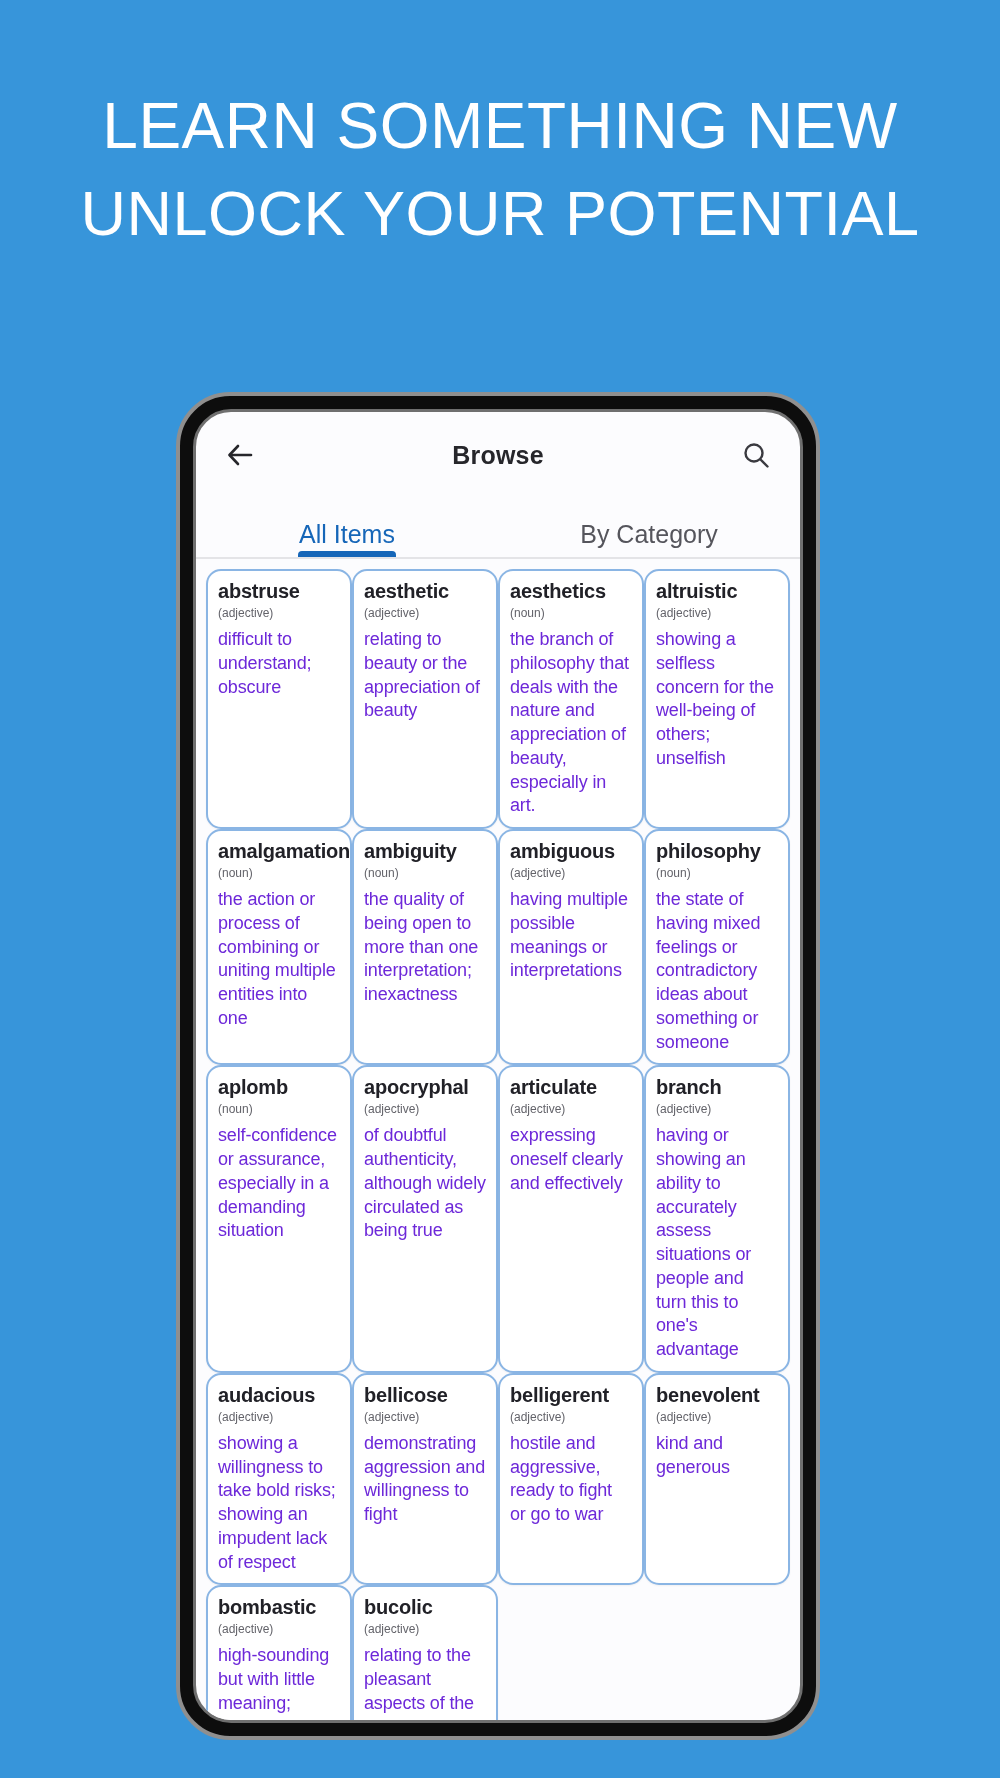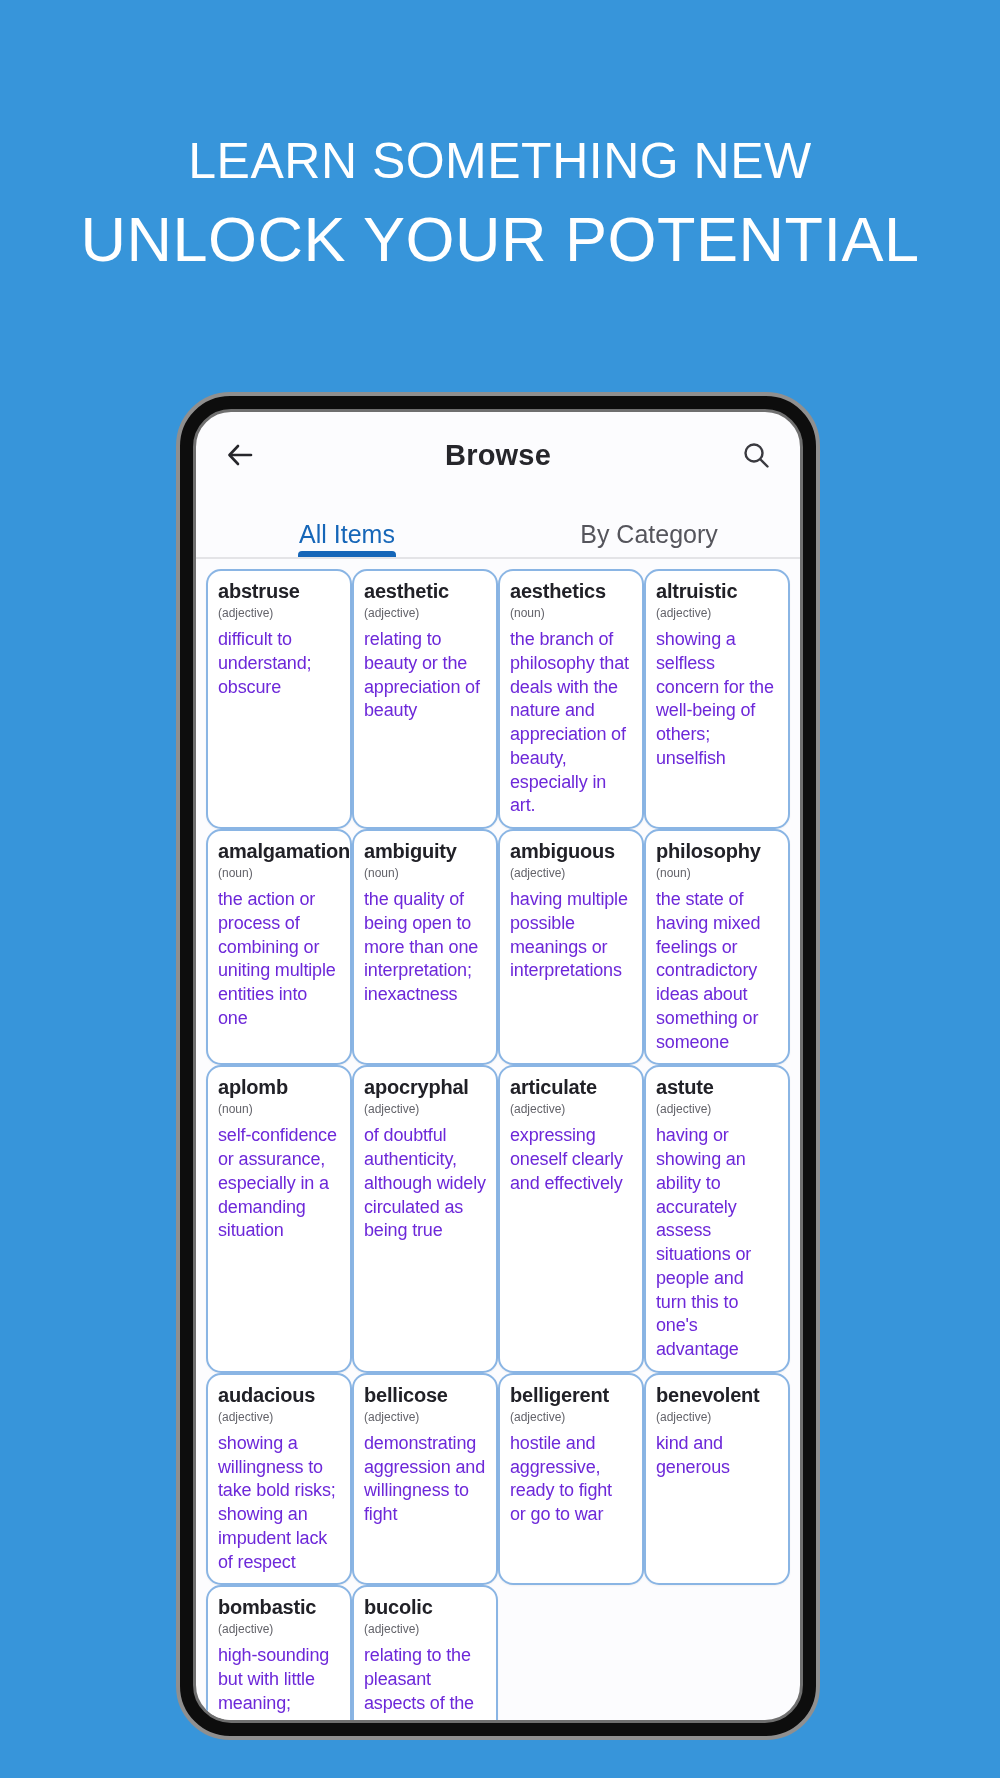--- a/index.html
+++ b/index.html
@@ -3,40 +3,40 @@
 <meta charset="utf-8">
 <style>
   html,body{margin:0;padding:0;}
   body{
     width:1000px;height:1778px;position:relative;overflow:hidden;
     background:var(--background,#3795da);
     font-family:"Liberation Sans","DejaVu Sans",sans-serif;
   }
   
   .promo{position:absolute;top:88px;left:0;width:1000px;text-align:center;color:#ffffff;}
-  .promo-line1{font-size:50px;font-weight:400;letter-spacing:.5px;line-height:1.2;margin-top:43px;}
+  .promo-line1{font-size:64px;font-weight:400;letter-spacing:.5px;line-height:1.2;}
   .promo-line2{font-size:63px;font-weight:400;letter-spacing:.5px;line-height:1.15;margin-top:12px;}
   
   .phone{
     position:absolute;left:176px;top:392px;width:644px;height:1348px;
     box-sizing:border-box;background:#0d0d0d;border:4px solid #8f8f8f;
     border-radius:54px;padding:13px;
   }
   .screen{
     width:100%;height:100%;box-sizing:border-box;border:3px solid #6f6f6f;
     background:#fcfcfe;border-radius:38px;overflow:hidden;
     display:flex;flex-direction:column;
   }
   
   .appbar{
     height:76px;flex:0 0 auto;display:flex;align-items:center;
     padding:10px 26px 0 26px;box-sizing:border-box;
   }
   .appbar .title{
-    flex:1;text-align:center;font-size:29px;font-weight:700;color:#26262b;letter-spacing:.2px;
+    flex:1;text-align:center;font-size:25px;font-weight:700;color:#26262b;letter-spacing:.2px;
   }
   .icon-btn{width:36px;height:36px;display:flex;align-items:center;justify-content:center;cursor:pointer;background:none;border:none;padding:0;}
   
   .tabs{
     height:71px;flex:0 0 auto;display:flex;position:relative;
     border-bottom:2px solid #e4e4e7;box-sizing:border-box;
   }
   .tab{
     flex:1;display:flex;align-items:flex-end;justify-content:center;
     font-size:25px;color:#55555c;position:relative;cursor:pointer;padding-bottom:8px;
@@ -159,21 +159,21 @@
     <div class="definition">of doubtful authenticity, although widely circulated as being true</div>
   </div>
 
   <div class="card">
     <div class="word">articulate</div>
     <div class="pos">(adjective)</div>
     <div class="definition">expressing oneself clearly and effectively</div>
   </div>
 
   <div class="card">
-    <div class="word">astute</div>
+    <div class="word">branch</div>
     <div class="pos">(adjective)</div>
     <div class="definition">having or showing an ability to accurately assess situations or people and turn this to one's advantage</div>
   </div>
 
   <div class="card">
     <div class="word">audacious</div>
     <div class="pos">(adjective)</div>
     <div class="definition">showing a willingness to take bold risks; showing an impudent lack of respect</div>
   </div>
 

